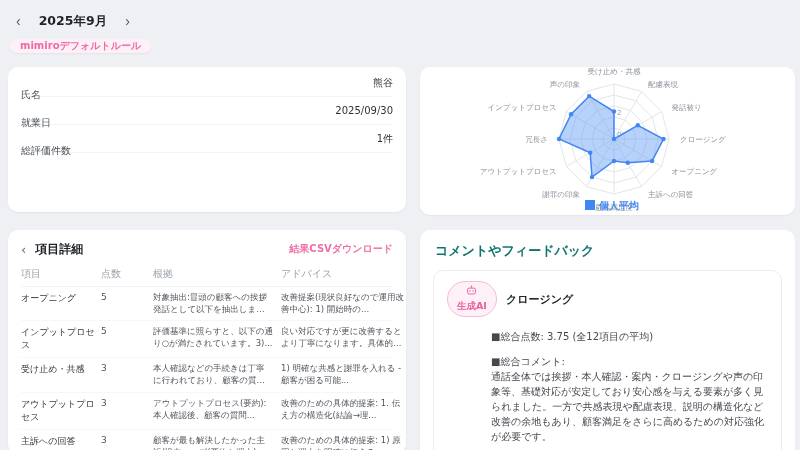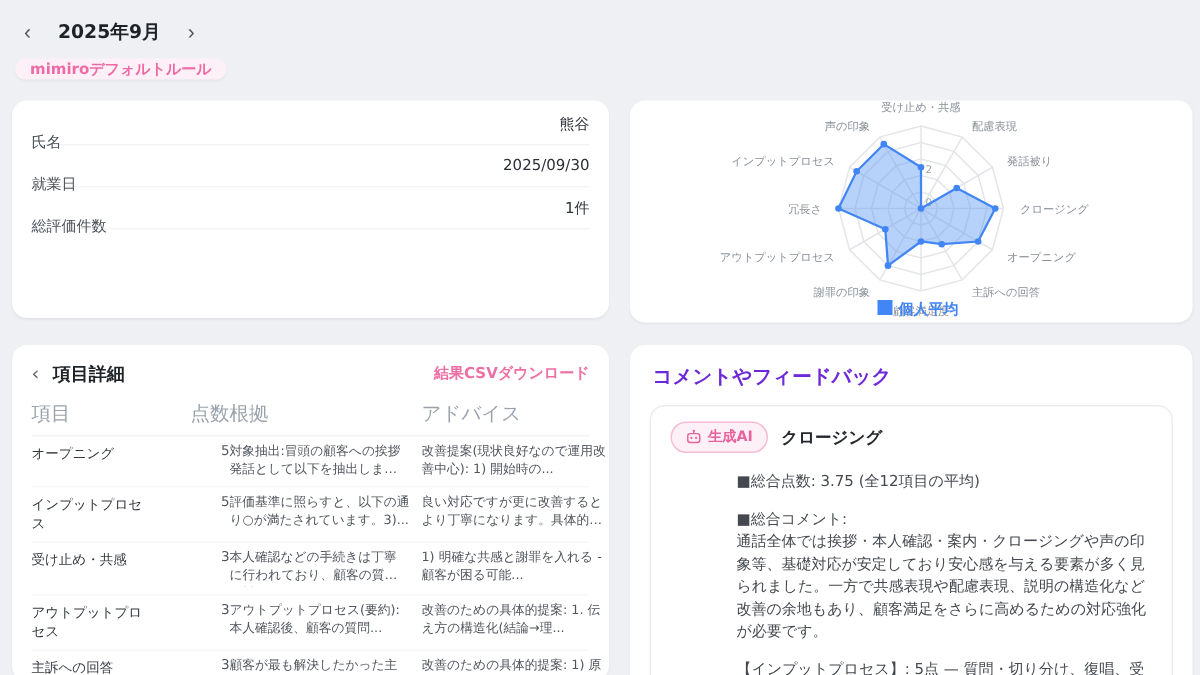--- a/index.html
+++ b/index.html
@@ -47,44 +47,44 @@
   .pvalue { font-size: 10px; color: #2d3138; }
 
   
   .card-details { height: 224px; padding: 9px 13px; overflow: hidden; }
   .details-header { display: flex; align-items: center; height: 20px; margin-bottom: 4px; }
   .collapse-icon { color: #666; font-size: 13px; margin-right: 9px; cursor: pointer; }
   .details-title { font-size: 12px; font-weight: bold; color: #1f2328; }
   .csv-link { margin-left: auto; font-size: 10px; font-weight: 600; color: #ee6fa4; text-decoration: none; }
   .tbl { width: 100%; }
   .thead { display: flex; border-bottom: 1px solid #f2f3f5; padding: 4px 0 5px 0; }
-  .th { font-size: 13px; color: #9aa3ad; }
+  .th { font-size: 10px; color: #9aa3ad; }
   .trow { display: flex; align-items: flex-start; padding: 5px 0; border-bottom: 1px solid #f6f7f8; }
   .c0 { width: 80px; flex: none; padding-right: 6px; }
-  .c1 { width: 52px; flex: none; text-align: right; }
+  .c1 { width: 52px; flex: none; }
   .c2 { width: 128px; flex: none; padding-right: 8px; }
   .c3 { width: 126px; flex: none; }
   .td-item { font-size: 9px; color: #33373d; }
   .td-score { font-size: 9px; color: #50555c; }
   .td-text { font-size: 8.5px; color: #50555c; line-height: 1.38;
              display: -webkit-box; -webkit-line-clamp: 2; -webkit-box-orient: vertical;
              overflow: hidden; max-height: 24px; }
 
   
   .card-radar { height: 148px; overflow: hidden; }
 
   
   .card-comment { height: 232px; padding: 10px 13px; overflow: hidden; }
-  .comment-title { font-size: 13px; font-weight: bold; color: #6d28d9; margin: 2px 0 10px 2px; }
+  .comment-title { font-size: 13px; font-weight: bold; color: #0f766e; margin: 2px 0 10px 2px; }
   .comment-box { border: 1px solid #ececef; border-radius: 10px; padding: 10px 13px; }
   .badge-row { display: flex; align-items: center; gap: 9px; margin-bottom: 12px; }
   .ai-badge {
     display: inline-flex; align-items: center; gap: 4px;
     border: 1px solid #f6bcd4; background: #fdf0f6; color: #e8639e;
-    font-size: 9.5px; font-weight: 600; padding: 3px 9px; border-radius: 20px;
+    font-size: 9.5px; font-weight: 600; padding: 3px 9px; border-radius: 20px; flex-direction: column;
   }
   .comment-subtitle { font-size: 11px; font-weight: bold; color: #24272c; }
   .para { font-size: 10px; color: #45494f; line-height: 1.5; padding-left: 44px; }
   .para-gap { height: 10px; }
 </style>
 </head>
 <body>
 
 <div class="page">
 

